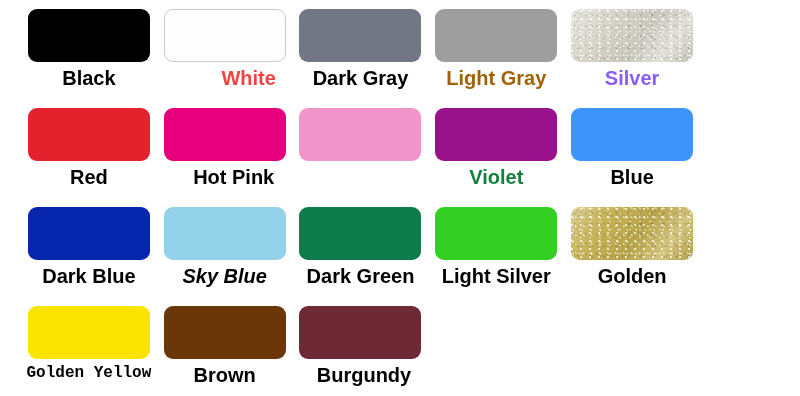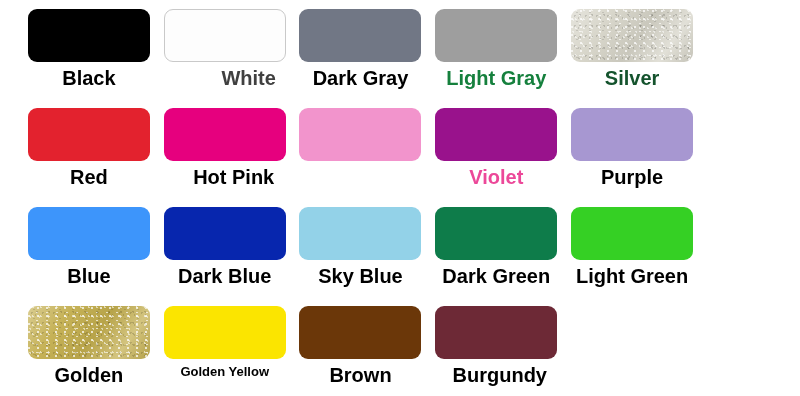--- a/index.html
+++ b/index.html
@@ -83,85 +83,82 @@
     margin-top: 6px;
     font-size: 20px;
     font-weight: bold;
     color: #000000;
     line-height: 1.05;
     text-align: center;
     white-space: nowrap;
   }
 
   .swatch-label.compact {
-    font-size: 13px;
+    font-size: 16px;
+    font-family: Liberation Mono, monospace;
   }
 </style>
 </head>
 <body>
 
 <div id="palette-grid" style="background: rgb(255, 255, 255); grid-template-columns: repeat(5, 1fr); grid-template-rows: repeat(4, 1fr);">
     <div class="swatch-cell">
       <div class="swatch-chip" style="background-color: rgb(0, 0, 0);"></div>
       <div class="swatch-label" style="color: rgb(0, 0, 0);">Black</div>
     </div>
     <div class="swatch-cell">
       <div class="swatch-chip outlined" style="background-color: rgb(253, 253, 253);"></div>
-      <div class="swatch-label" style="color: #404040; margin-left: 48px;">White</div>
+      <div class="swatch-label" style="color: #ef4444; margin-left: 48px;">White</div>
     </div>
     <div class="swatch-cell">
       <div class="swatch-chip" style="background-color: rgb(113, 119, 133);"></div>
       <div class="swatch-label" style="color: rgb(0, 0, 0);">Dark Gray</div>
     </div>
     <div class="swatch-cell">
       <div class="swatch-chip" style="background-color: rgb(158, 158, 158);"></div>
-      <div class="swatch-label" style="color: #15803d;">Light Gray</div>
+      <div class="swatch-label" style="color: #a16207;">Light Gray</div>
     </div>
     <div class="swatch-cell">
       <div class="swatch-chip metallic" style="background-color: rgb(214, 212, 200);"></div>
-      <div class="swatch-label" style="color: #14532d;">Silver</div>
+      <div class="swatch-label" style="color: #8b5cf6;">Silver</div>
     </div>
     <div class="swatch-cell">
       <div class="swatch-chip" style="background-color: rgb(227, 34, 46);"></div>
       <div class="swatch-label" style="color: #000000;">Red</div>
     </div>
     <div class="swatch-cell">
       <div class="swatch-chip" style="background-color: rgb(230, 0, 126);"></div>
       <div class="swatch-label" style="color: rgb(0, 0, 0); margin-left: 18px;">Hot Pink</div>
     </div>
     <div class="swatch-cell">
       <div class="swatch-chip" style="background-color: rgb(242, 148, 204);"></div>
     </div>
     <div class="swatch-cell">
       <div class="swatch-chip" style="background-color: rgb(153, 18, 140);"></div>
-      <div class="swatch-label" style="color: #ec4899;">Violet</div>
-    </div>
-    <div class="swatch-cell">
-      <div class="swatch-chip" style="background-color: rgb(167, 151, 209);"></div>
-      <div class="swatch-label" style="color: rgb(0, 0, 0);">Purple</div>
+      <div class="swatch-label" style="color: #15803d;">Violet</div>
     </div>
     <div class="swatch-cell">
       <div class="swatch-chip" style="background-color: rgb(61, 149, 251);"></div>
       <div class="swatch-label" style="color: rgb(0, 0, 0);">Blue</div>
     </div>
     <div class="swatch-cell">
       <div class="swatch-chip" style="background-color: rgb(7, 38, 174);"></div>
       <div class="swatch-label" style="color: rgb(0, 0, 0);">Dark Blue</div>
     </div>
     <div class="swatch-cell">
       <div class="swatch-chip" style="background-color: rgb(147, 210, 232);"></div>
-      <div class="swatch-label" style="color: rgb(0, 0, 0);">Sky Blue</div>
+      <div class="swatch-label" style="color: rgb(0, 0, 0); font-style: italic;">Sky Blue</div>
     </div>
     <div class="swatch-cell">
       <div class="swatch-chip" style="background-color: rgb(14, 124, 74);"></div>
       <div class="swatch-label" style="color: rgb(0, 0, 0);">Dark Green</div>
     </div>
     <div class="swatch-cell">
       <div class="swatch-chip" style="background-color: rgb(53, 208, 36);"></div>
-      <div class="swatch-label" style="color: rgb(0, 0, 0);">Light Green</div>
+      <div class="swatch-label" style="color: rgb(0, 0, 0);">Light Silver</div>
     </div>
     <div class="swatch-cell">
       <div class="swatch-chip metallic" style="background-color: rgb(195, 174, 78);"></div>
       <div class="swatch-label" style="color: rgb(0, 0, 0);">Golden</div>
     </div>
     <div class="swatch-cell">
       <div class="swatch-chip" style="background-color: rgb(251, 229, 0);"></div>
       <div class="swatch-label compact" style="color: rgb(0, 0, 0);">Golden Yellow</div>
     </div>
     <div class="swatch-cell">

